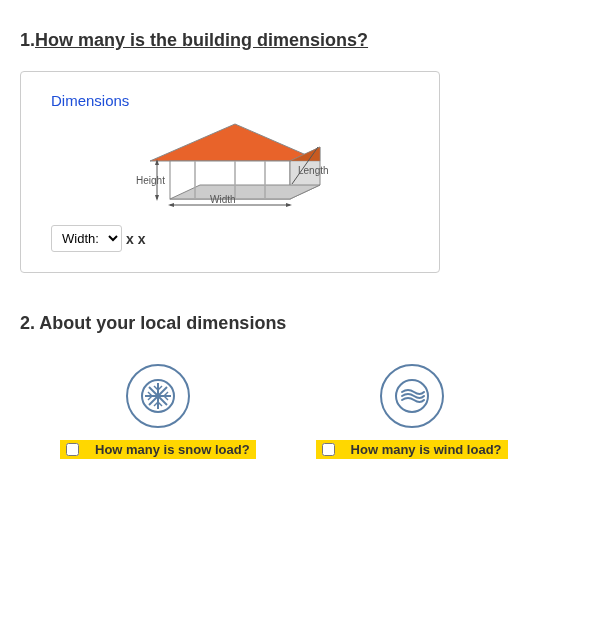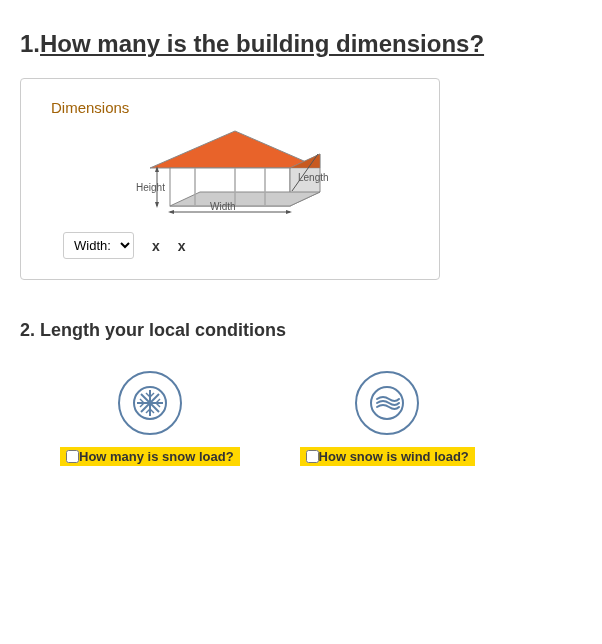--- a/index.html
+++ b/index.html
@@ -10,59 +10,58 @@
       width: 602px;
       min-height: 644px;
       padding: 30px 20px;
     }
 
     .section {
       margin-bottom: 40px;
     }
 
     .section-title {
-      font-size: 24px;
+      font-size: 18px;
       font-weight: bold;
       margin-bottom: 20px;
     }
 
     .section-title .underline {
       text-decoration: underline;
     }
 
     .dimensions-box {
       border: 1px solid #ccc;
       border-radius: 4px;
       padding: 20px 20px 20px 30px;
       display: inline-block;
       min-width: 420px;
     }
 
     .dimensions-label {
-      color: #a16207;
+      color: #1d4ed8;
       font-size: 15px;
       margin-bottom: 10px;
     }
 
     .building-diagram {
       display: flex;
       justify-content: center;
       margin-bottom: 16px;
     }
 
     .building-svg {
       width: 200px;
       height: 90px;
     }
 
     .dropdowns-row {
       display: flex;
       align-items: center;
-      gap: 18px;
-      margin-left: 12px;
+      gap: 4px;
     }
 
     .dropdowns-row select {
       padding: 4px 6px;
       font-size: 13px;
       border: 1px solid #ccc;
       border-radius: 3px;
       background: #fff;
     }
 
@@ -99,21 +98,21 @@
       border: 2px solid #5b7fa6;
       display: flex;
       align-items: center;
       justify-content: center;
       color: #5b7fa6;
     }
 
     .condition-label {
       display: flex;
       align-items: center;
-      gap: 0;
+      gap: 16px;
       background: #FFD700;
       padding: 2px 6px;
       font-size: 13px;
       font-weight: bold;
       color: #333;
       cursor: pointer;
     }
 
     .condition-checkbox {
       width: 13px;
@@ -176,21 +175,21 @@
       </select>
       <span class="x-sep">x</span>
       <span class="x-sep">x</span>
     </div>
   </div>
 </div>
 
 <div class="section">
   <div class="section-2-title">
     <span>2.</span>
-    <span class="underline">Length your local conditions</span>
+    <span class="underline">About your local dimensions</span>
   </div>
 
   <div class="conditions-row">
 
     <div class="condition-item">
       <div class="icon-circle">
 
         <svg width="36" height="36" viewBox="0 0 36 36" fill="none" xmlns="http://www.w3.org/2000/svg">
           <circle cx="18" cy="18" r="16" stroke="#5b7fa6" stroke-width="2" fill="none"></circle>
 
@@ -222,17 +221,17 @@
         <svg width="36" height="36" viewBox="0 0 36 36" fill="none" xmlns="http://www.w3.org/2000/svg">
           <circle cx="18" cy="18" r="16" stroke="#5b7fa6" stroke-width="2" fill="none"></circle>
 
           <path d="M8 14 Q14 10 20 14 Q26 18 30 14" stroke="#5b7fa6" stroke-width="2" fill="none" stroke-linecap="round"></path>
           <path d="M8 18 Q14 14 20 18 Q26 22 30 18" stroke="#5b7fa6" stroke-width="2" fill="none" stroke-linecap="round"></path>
           <path d="M8 22 Q14 18 20 22 Q26 26 30 22" stroke="#5b7fa6" stroke-width="2" fill="none" stroke-linecap="round"></path>
         </svg>
       </div>
       <label class="condition-label">
         <input type="checkbox" class="condition-checkbox" style="">
-        <span>How snow is wind load?</span>
+        <span>How many is wind load?</span>
       </label>
     </div>
   </div>
 </div>
 
 </body></html>

